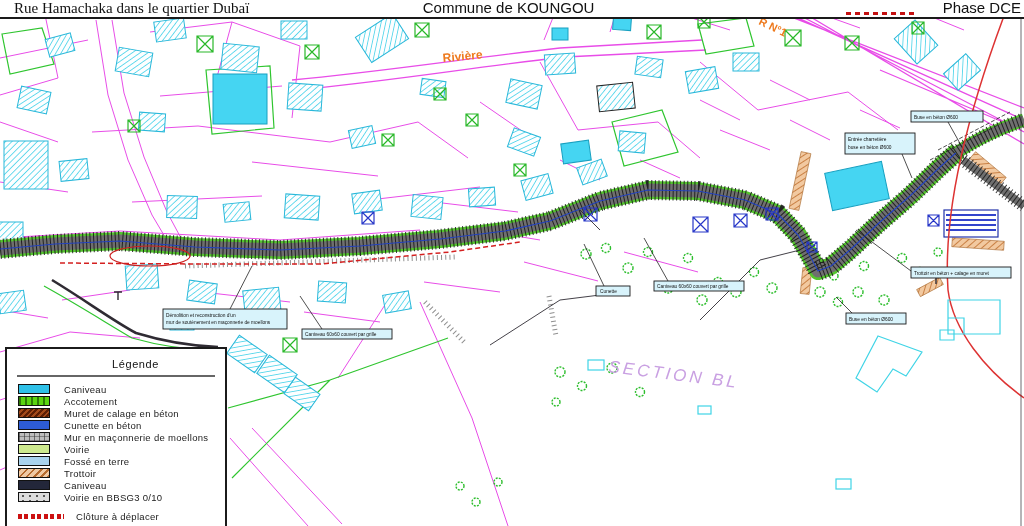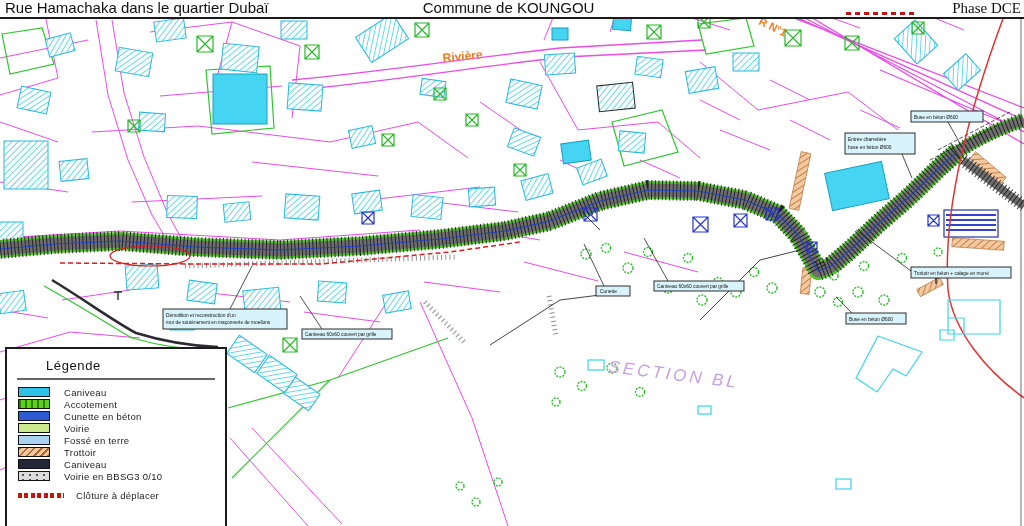--- a/index.html
+++ b/index.html
@@ -2,33 +2,33 @@
 <html><head>
 <meta charset="utf-8">
 <style>
   html,body{margin:0;padding:0;background:#888;}
   .stage{position:relative;width:1024px;height:526px;background:#ffffff;overflow:hidden;
          font-family:"Liberation Sans","DejaVu Sans",sans-serif;}
   
   .header{position:absolute;top:0;left:0;width:1024px;height:17px;background:#fff;
           border-bottom:2px solid #1a1a1a;z-index:6;}
   .header .t{position:absolute;top:0;font-size:15px;line-height:16px;color:#111;white-space:nowrap;}
-  .t-left{left:5px;}
+  .t-left{left:14px;font-family:Liberation Serif, serif;}
   .t-center{left:50%;transform:translateX(-52%);}
-  .t-right{right:3px;font-family:Liberation Serif, serif;}
+  .t-right{right:3px;}
   .fence-top{position:absolute;left:846px;top:12px;width:68px;height:3px;z-index:7;
      background:repeating-linear-gradient(90deg,#c41111 0 5px,transparent 5px 9px);}
   
   svg.map{position:absolute;left:0;top:0;z-index:1;}
   svg.map text{font-family:"Liberation Sans","DejaVu Sans",sans-serif;}
   .callout-text{font-size:4.8px;fill:#111;}
   
   .legend{position:absolute;left:5px;top:347px;width:222px;height:200px;background:#fff;
           border:2px solid #1b1b1b;z-index:5;box-sizing:border-box;}
-  .legend-title{margin-top:9px;text-align:left;font-size:13px;letter-spacing:.6px;color:#111;margin-left:39px;}
+  .legend-title{margin-top:9px;text-align:center;font-size:11px;letter-spacing:.6px;color:#111;margin-left:39px;}
   .legend-rule{border:none;border-top:2px solid #666;margin:5px 10px 7px 10px;}
   .lrow{display:flex;align-items:flex-start;height:12px;margin-left:11px;}
   .sw{width:30px;height:8px;border:1px solid #111;margin-right:14px;flex:0 0 auto;}
   .lrow span{font-size:9.5px;color:#222;letter-spacing:.3px;white-space:nowrap;}
   .sw1{background:#2fc1e8;}
   .sw2{background:repeating-linear-gradient(90deg,#2e7a06 0 2px,transparent 2px 6px),#5bd411;}
   .sw3{background:repeating-linear-gradient(135deg,#5c1e04 0 2px,#a34a1a 2px 4px);}
   .sw4{background:#2d5bd4;}
   .sw5{background:repeating-linear-gradient(90deg,rgba(40,40,40,.55) 0 1px,transparent 1px 5px),
                repeating-linear-gradient(0deg,rgba(40,40,40,.4) 0 1px,transparent 1px 4px),#bdbdbd;}
@@ -342,22 +342,30 @@
     <hr class="legend-rule">
     <div class="lrow">
       <i class="sw sw1"></i>
       <span>Caniveau</span>
     </div>
     <div class="lrow">
       <i class="sw sw2"></i>
       <span>Accotement</span>
     </div>
     <div class="lrow">
+      <i class="sw sw3"></i>
+      <span>Muret de calage en béton</span>
+    </div>
+    <div class="lrow">
       <i class="sw sw4"></i>
       <span>Cunette en béton</span>
+    </div>
+    <div class="lrow">
+      <i class="sw sw5"></i>
+      <span>Mur en maçonnerie de moellons</span>
     </div>
     <div class="lrow">
       <i class="sw sw6"></i>
       <span>Voirie</span>
     </div>
     <div class="lrow">
       <i class="sw sw7"></i>
       <span>Fossé en terre</span>
     </div>
     <div class="lrow">

